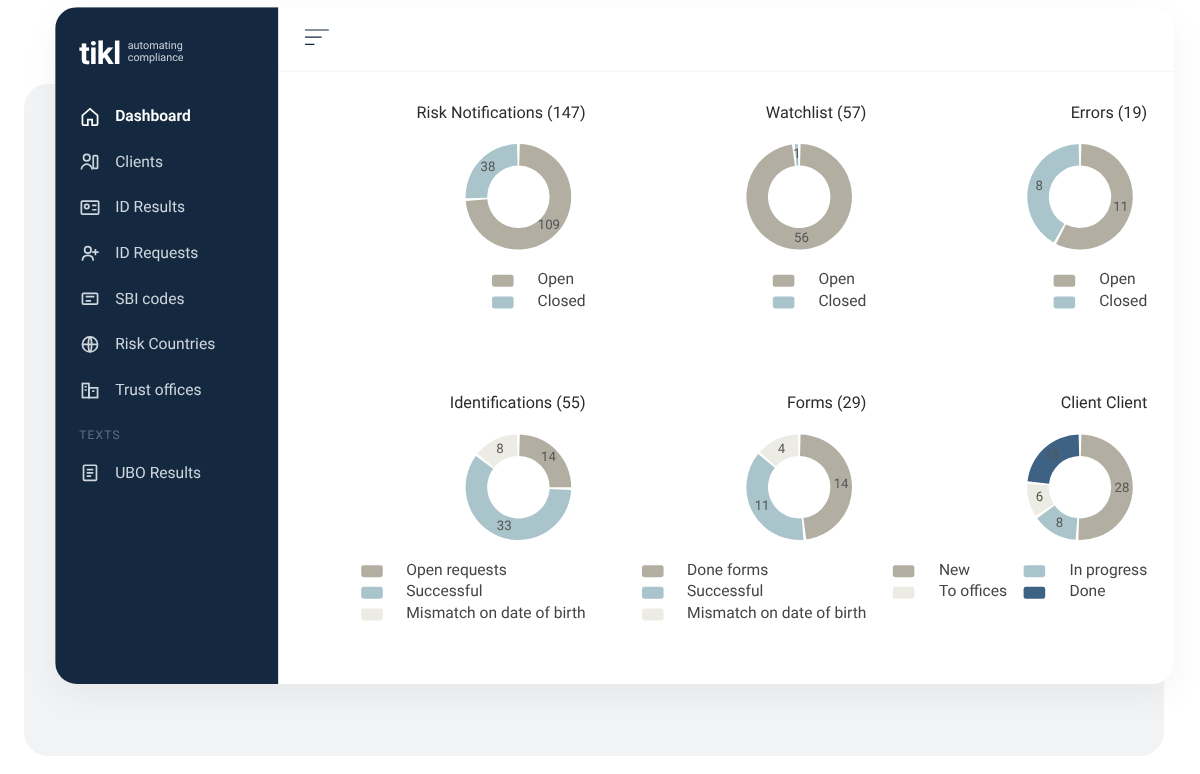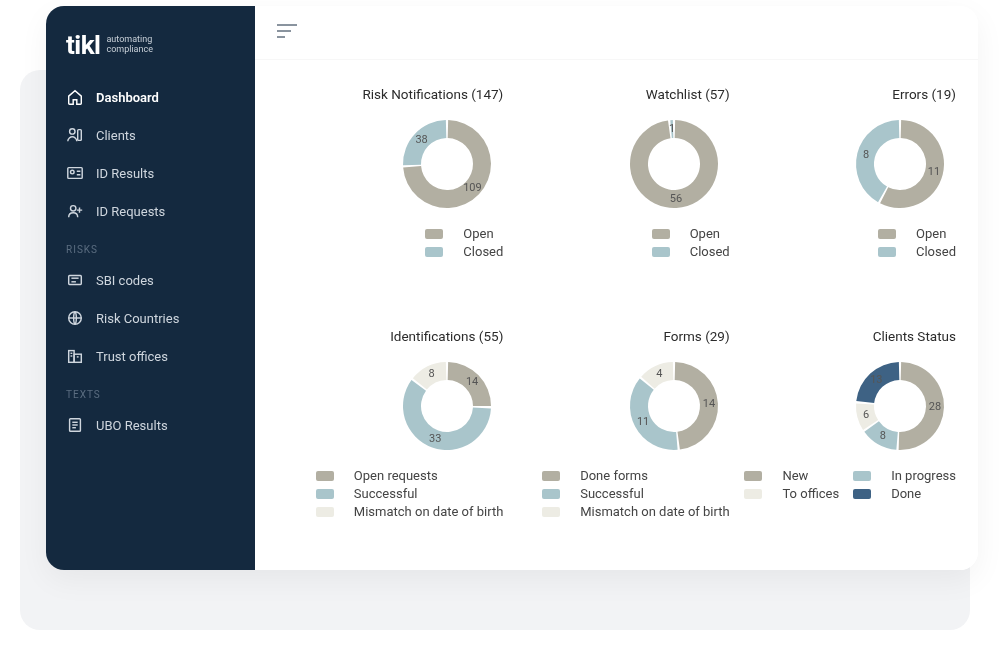--- a/index.html
+++ b/index.html
@@ -26,21 +26,21 @@
     top: 6px;
     width: 932px;
     height: 564px;
     display: flex;
     background: #fff;
     border-radius: 18px;
     overflow: hidden;
     box-shadow: 0 10px 30px rgba(0,0,0,0.05);
   }
   .sidebar {
-    width: 209px;
+    width: 186px;
     background: #14293f;
     color: #e6eaef;
     padding: 24px 0 10px 0;
     display: flex;
     flex-direction: column;
     font-size: 13px;
   }
   .logo {
     display: flex;
     align-items: center;
@@ -202,21 +202,20 @@
           <span class="nav-icon">
             <svg width="18" height="18" viewBox="0 0 20 20">
               <circle cx="8" cy="7" r="3"></circle>
               <path d="M3 17c0-3 2-5 5-5s5 2 5 5"></path>
               <line x1="15" y1="6" x2="15" y2="12"></line>
               <line x1="12" y1="9" x2="18" y2="9"></line>
             </svg>
           </span>
           <span>ID Requests</span>
         </div>
-        <div class="nav-group-label">RISKS</div>
         <div class="nav-item">
           <span class="nav-icon">
             <svg width="18" height="18" viewBox="0 0 20 20">
               <rect x="3" y="5" width="14" height="10" rx="1"></rect>
               <line x1="6" y1="8" x2="14" y2="8"></line>
               <line x1="6" y1="12" x2="11" y2="12"></line>
             </svg>
           </span>
           <span>SBI codes</span>
         </div>
@@ -369,21 +368,21 @@
               <span class="swatch" style="background: rgb(169, 197, 203);"></span>
               <span>Successful</span>
             </div>
             <div class="legend-row">
               <span class="swatch" style="background: rgb(237, 236, 228);"></span>
               <span>Mismatch on date of birth</span>
             </div>
           </div>
         </div>
         <div class="card">
-          <div class="card-title">Clients Status</div>
+          <div class="card-title">Client Client</div>
           <div class="chart"><svg viewBox="0 0 112 112">
               <path d="M 57.15178572554642 12.015077701075484 A 44 44 0 1 1 54.63886037279187 99.97894153927814 L 55.1956902202861 81.9875563641189 A 26 26 0 1 0 56.6806006560047 30.00890955063551 Z" fill="#b2afa2"></path>
               <text x="90.98572674898662" y="56.99946177777936">28</text>
               <path d="M 52.33904580733448 99.84743338439782 A 44 44 0 0 1 20.341800394518778 81.77775787177114 L 34.92924568767019 71.23231146968294 A 26 26 0 0 0 53.836708886152195 81.90984699987143 Z" fill="#a9c5cb"></path>
               <text x="38.78934763740388" y="86.47611269919221">8</text>
               <path d="M 19.041565109774346 79.87622437624825 A 44 44 0 0 1 12.0778621608221 53.38355056684504 L 30.046009458667605 54.4539162440448 A 26 26 0 0 0 34.16092483759393 70.10867804051033 Z" fill="#edece4"></path>
               <text x="22.149860085431506" y="64.89764169677207">6</text>
               <path d="M 12.27499030728098 51.08842923581184 A 44 44 0 0 1 54.84821427445357 12.015077701075484 L 55.319399343995286 30.00890955063551 A 26 26 0 0 0 30.162494272484217 53.0977081847979 Z" fill="#3e6284"></path>
               <text x="32.33387849040932" y="30.214060174325827">13</text>
             </svg></div>

